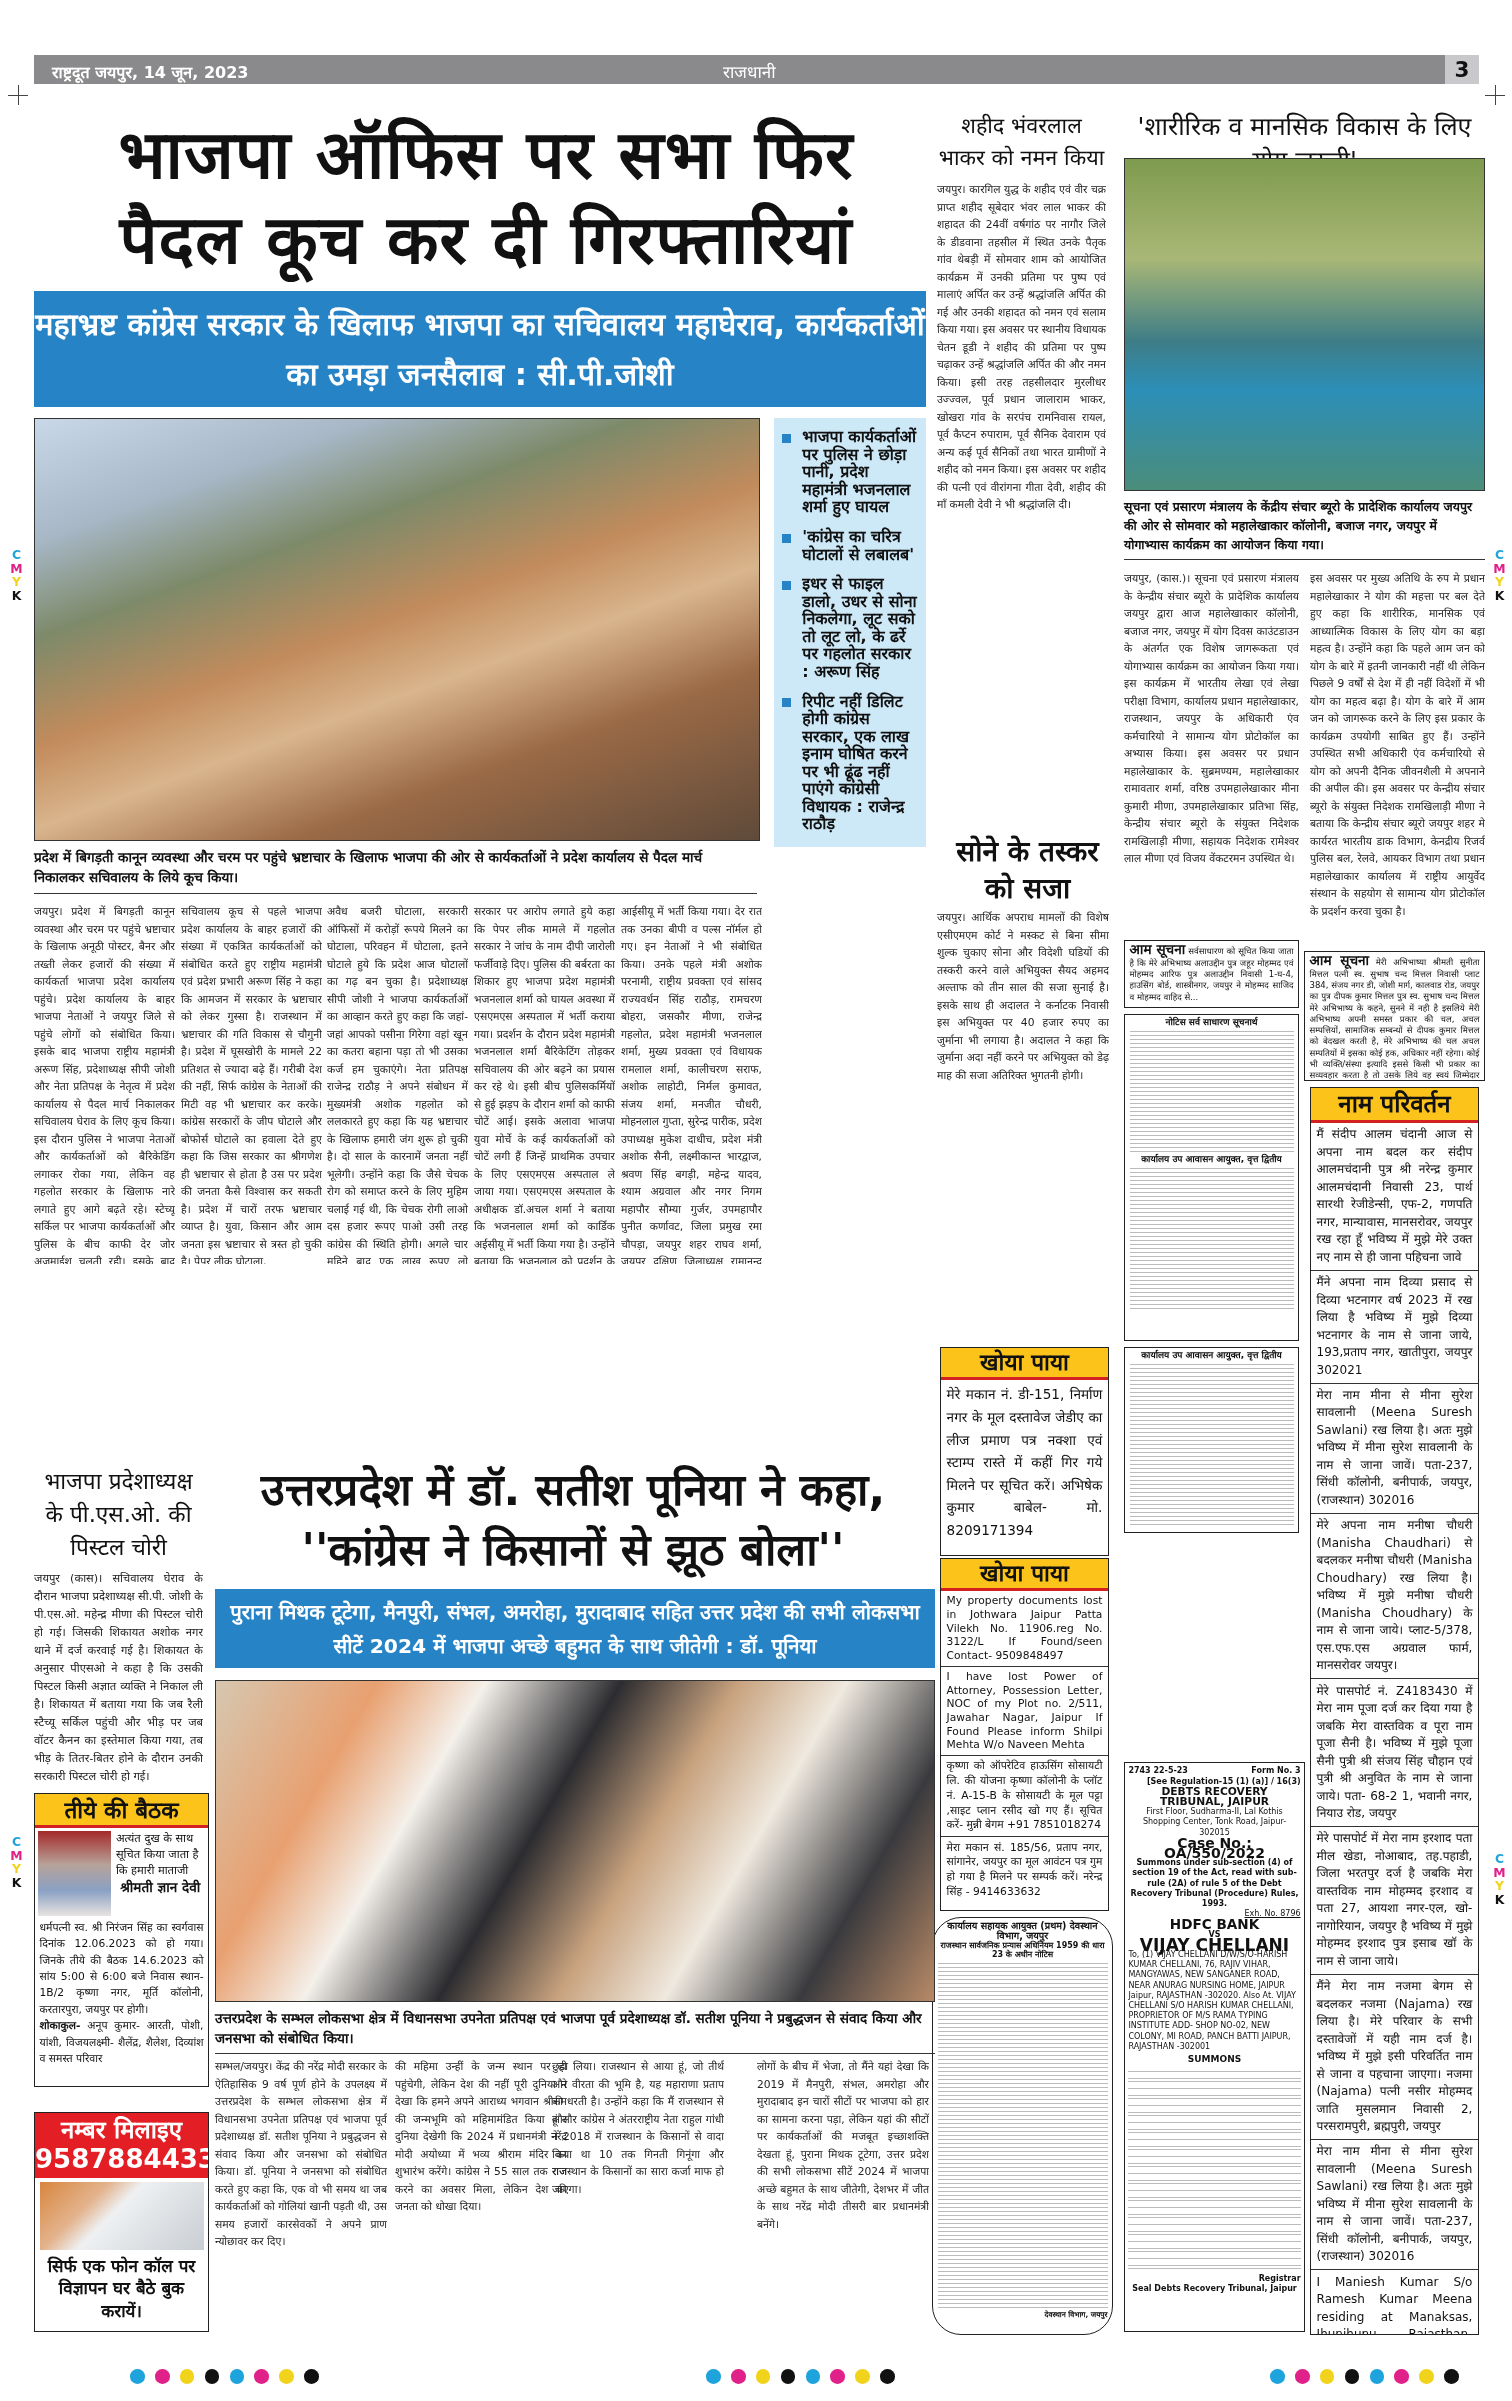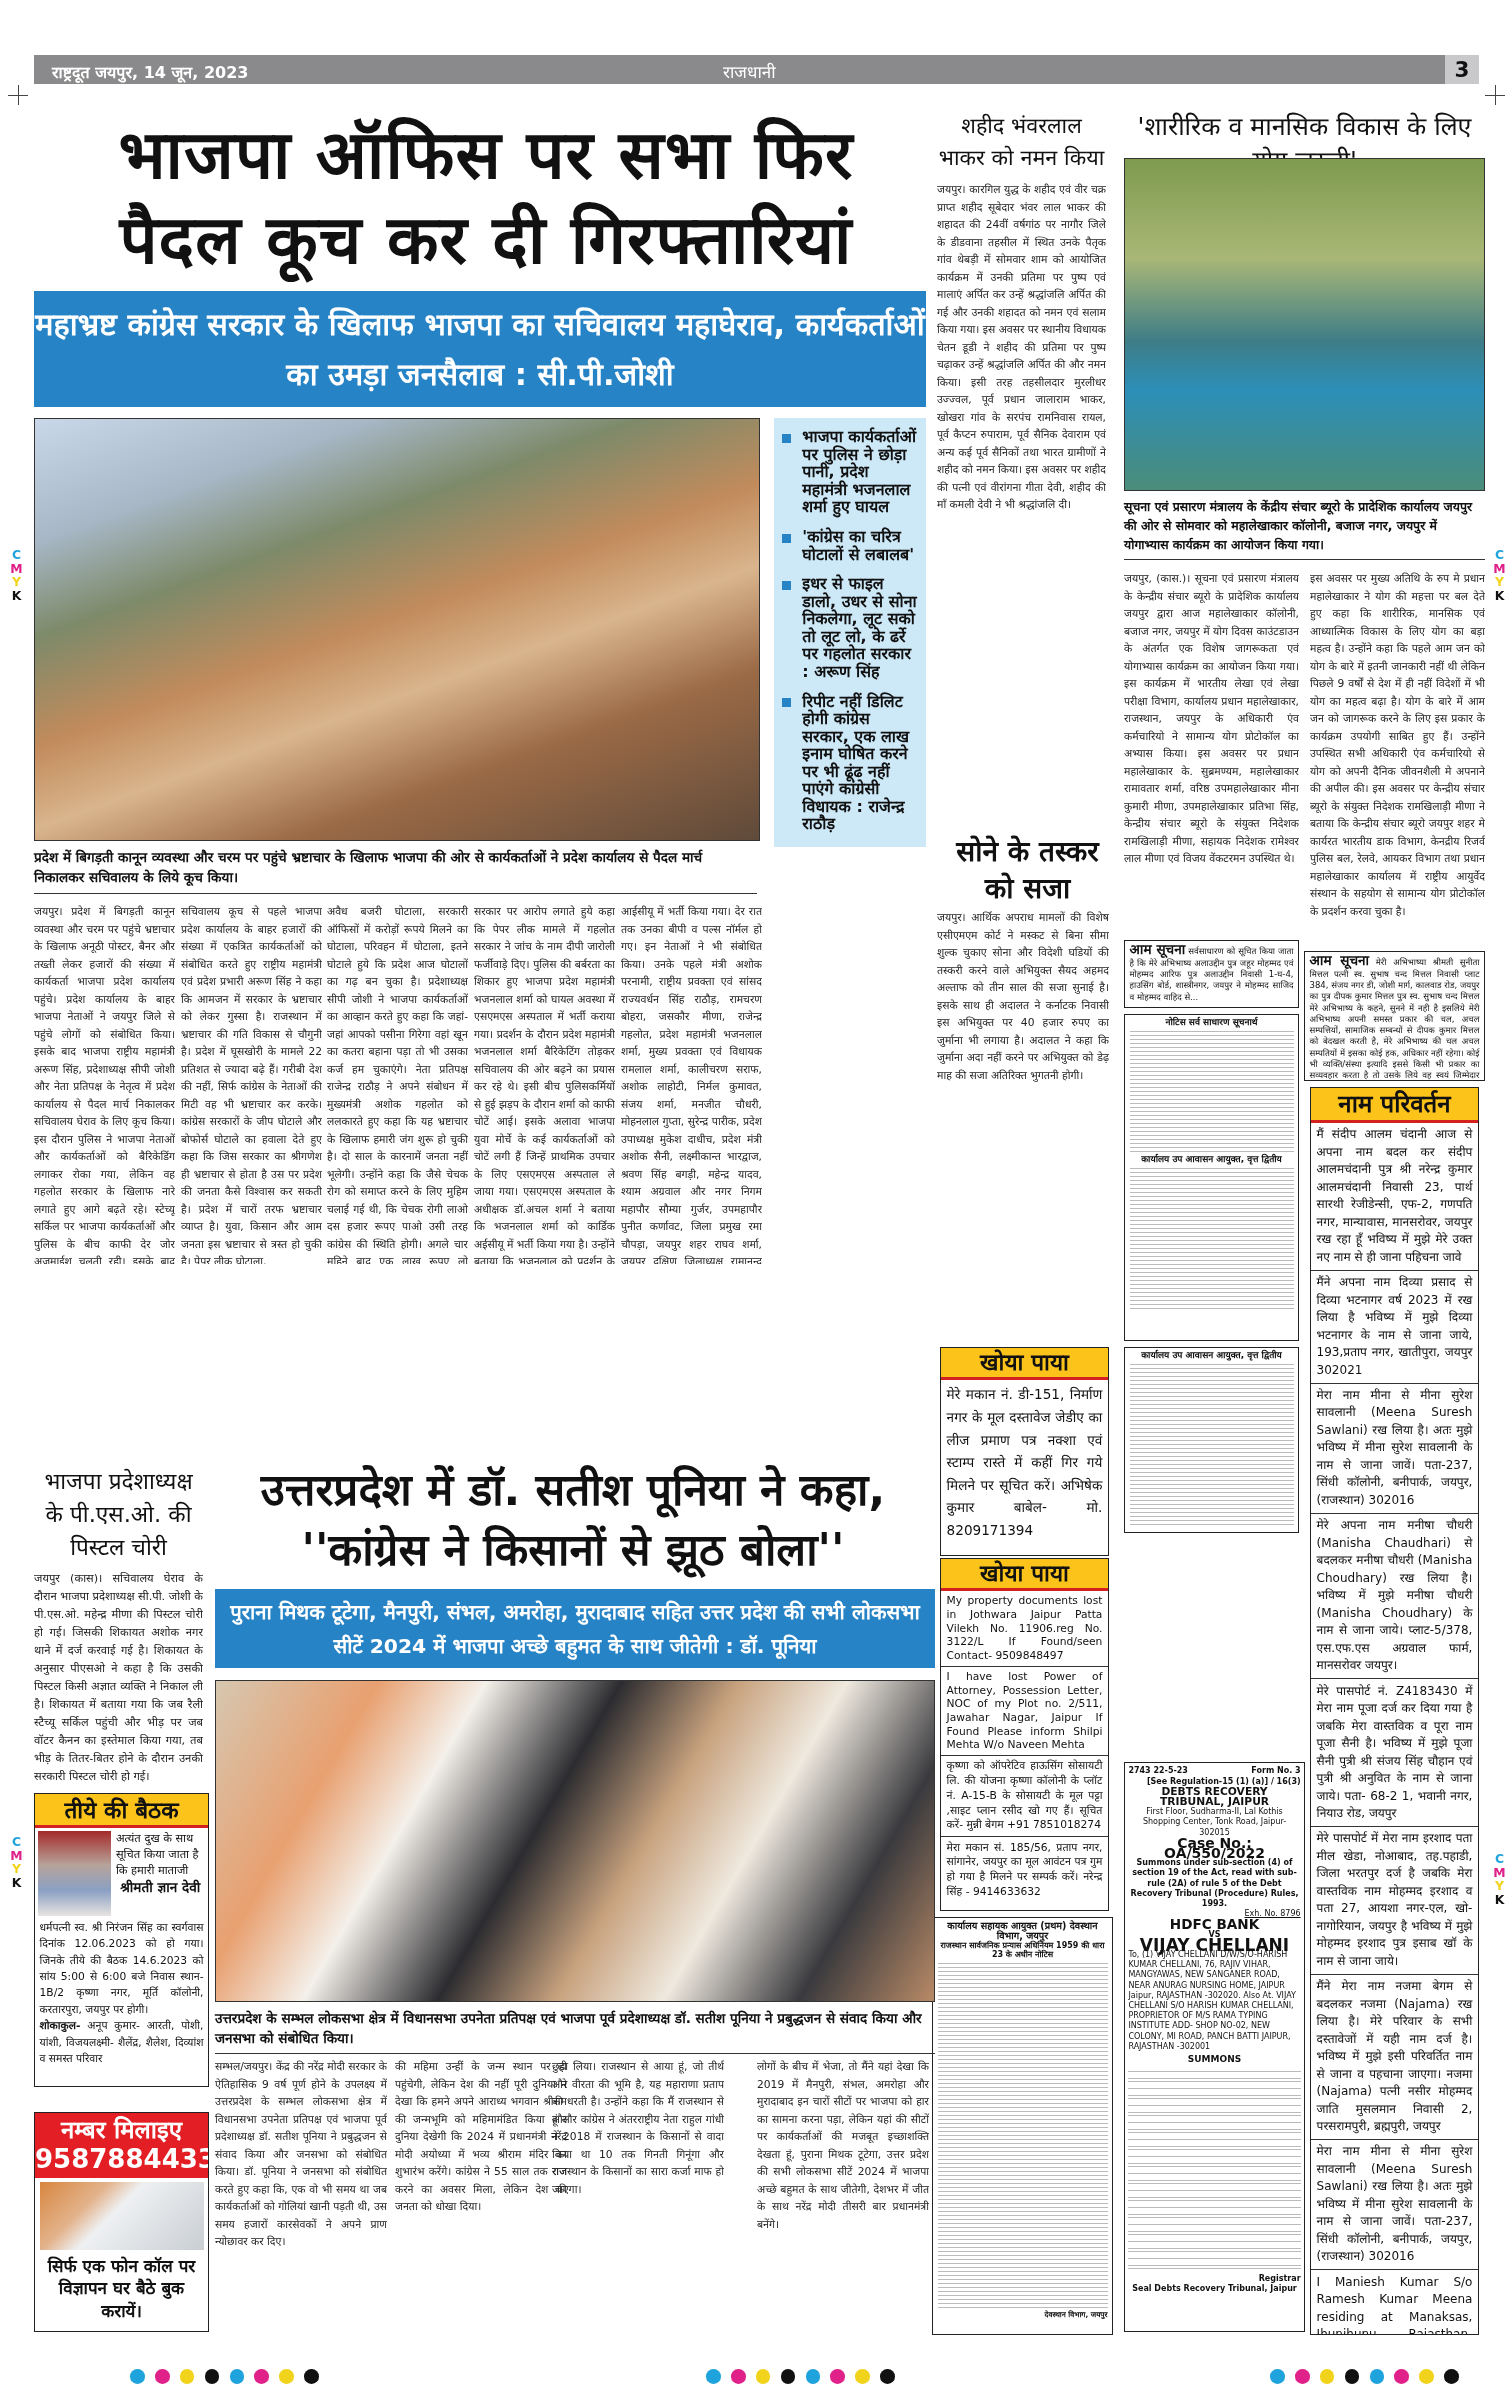--- a/index.html
+++ b/index.html
@@ -118,21 +118,21 @@
   <div style="height:124px;background:repeating-linear-gradient(180deg,#fff 0 3.4px,#bbb 3.4px 4px);"></div>
   <div style="font-weight:bold;text-align:center;font-size:9px;margin-top:3.4px;">कार्यालय उप आवासन आयुक्त, वृत्त द्वितीय</div>
   <div style="height:147px;background:repeating-linear-gradient(180deg,#fff 0 3.4px,#bbb 3.4px 4px);"></div>
 </div>
 
 <div class="abs adbox notice" style="left:1124px;top:1347px;width:175px;height:186px;overflow:hidden;font-size:7.3px;line-height:9.6px;">
   <div style="font-weight:bold;text-align:center;font-size:9px;">कार्यालय उप आवासन आयुक्त, वृत्त द्वितीय</div>
   <div style="height:164px;background:repeating-linear-gradient(180deg,#fff 0 3.4px,#bbb 3.4px 4px);"></div>
 </div>
 
-<div class="abs adbox notice" style="left:932px;top:1917px;width:181px;height:418px;overflow:hidden;font-size:7.3px;line-height:9.6px;">
+<div class="abs adbox notice" style="left:932px;top:1917px;width:181px;height:418px;overflow:hidden;font-size:7.3px;line-height:9.6px;border-radius:29px;">
   <div style="font-weight:bold;text-align:center;font-size:9.6px;">कार्यालय सहायक आयुक्त (प्रथम) देवस्थान विभाग, जयपुर</div>
   <div style="font-weight:bold;text-align:center;font-size:8px;">राजस्थान सार्वजनिक प्रन्यास अधिनियम 1959 की धारा 23 के अधीन नोटिस</div>
   <div style="height:350px;background:repeating-linear-gradient(180deg,#fff 0 3.4px,#bbb 3.4px 4px);"></div>
   <div style="text-align:right;font-weight:bold;">देवस्थान विभाग, जयपुर</div>
 </div>
 
 <div class="abs adbox drt" style="left:1124px;top:1762px;width:181px;height:570px;overflow:hidden;">
   <div style="display:flex;justify-content:space-between;font-weight:bold;">
       <span>2743 22-5-23</span>
       <span>Form No. 3</span>

